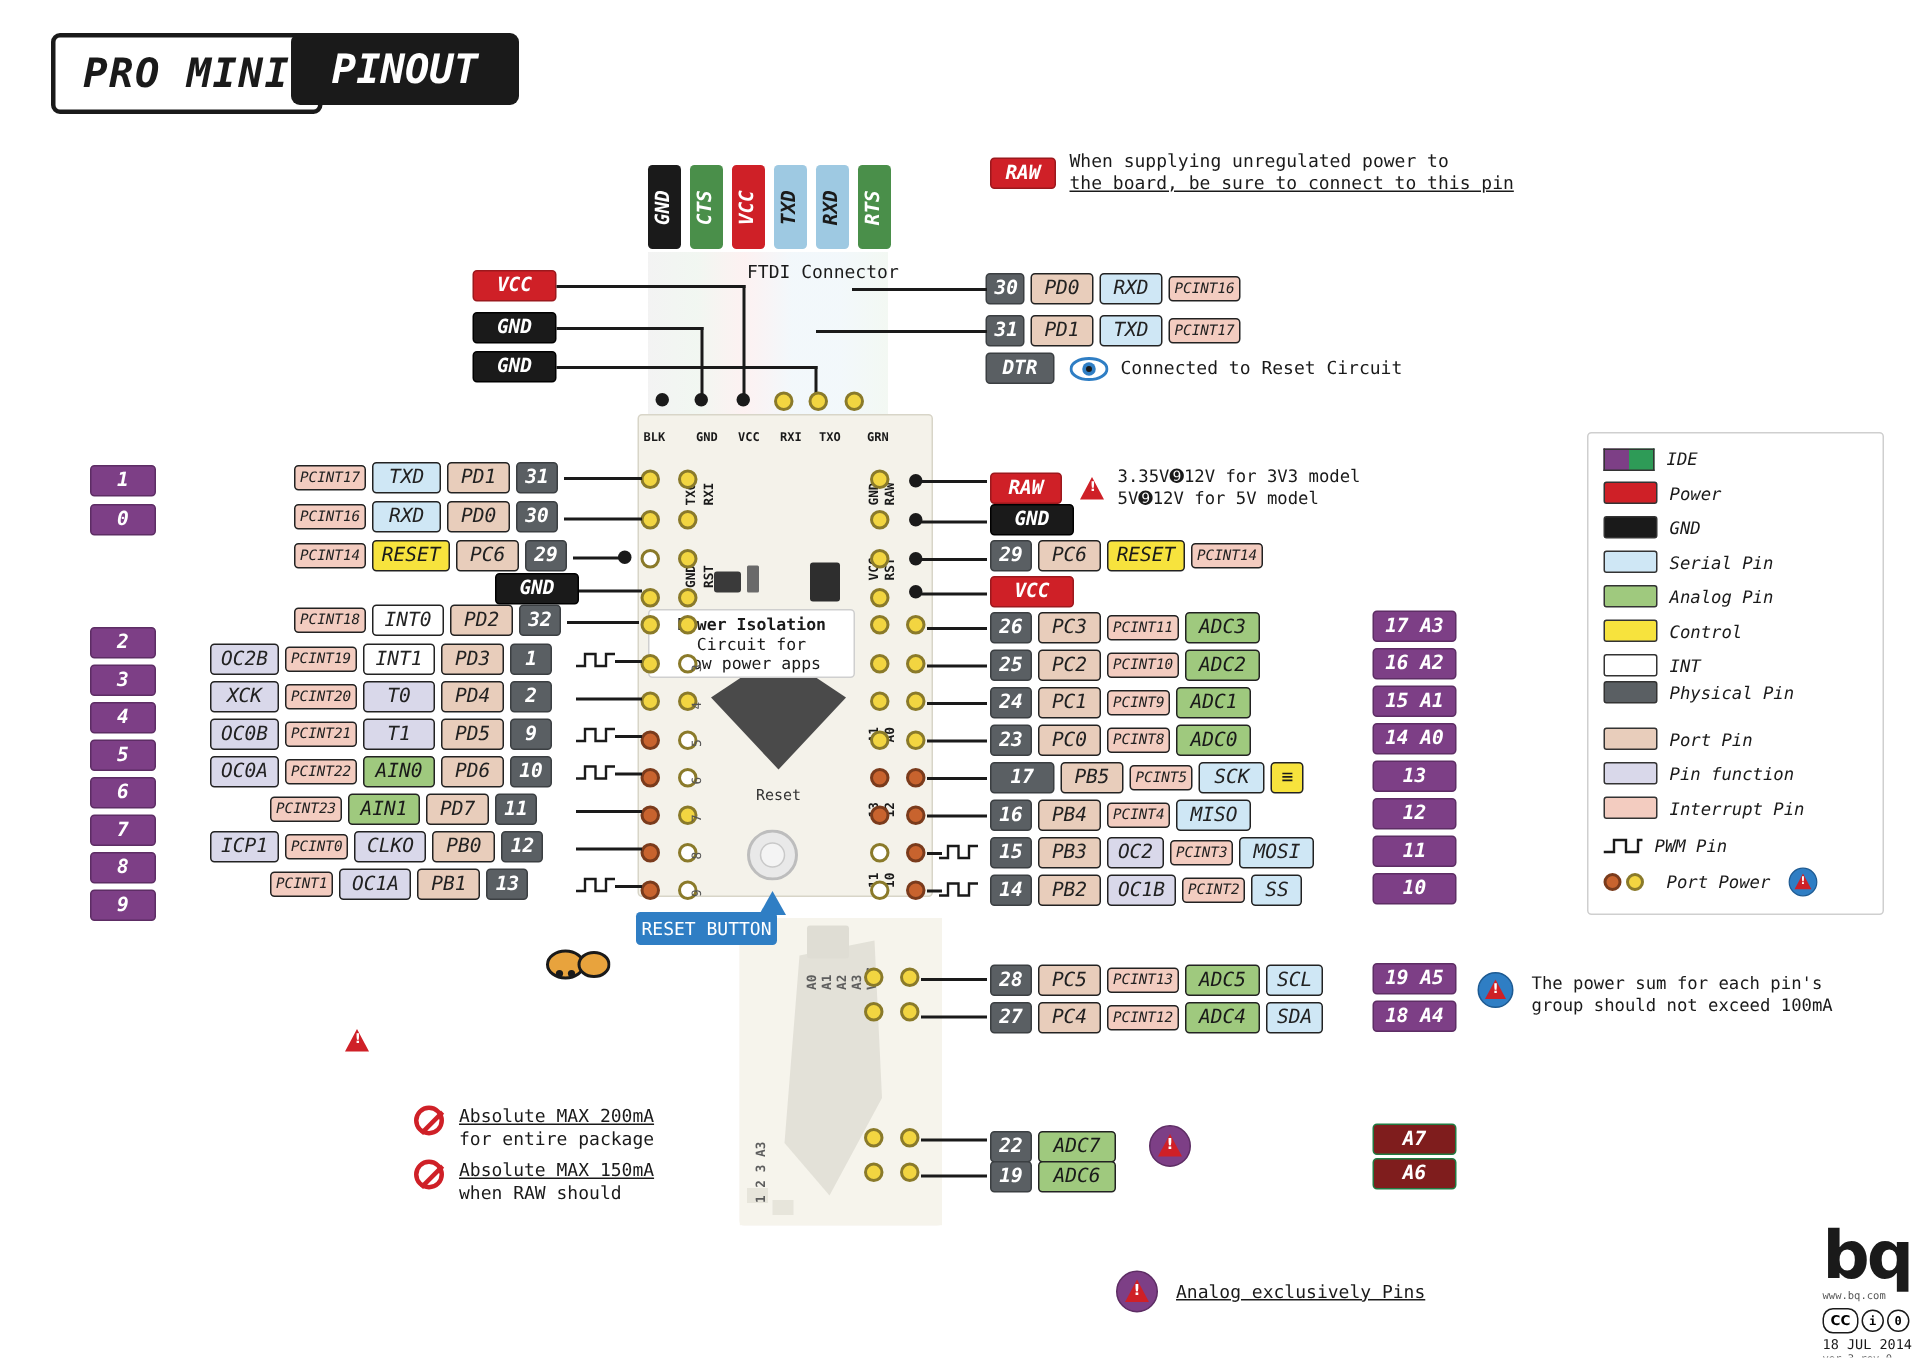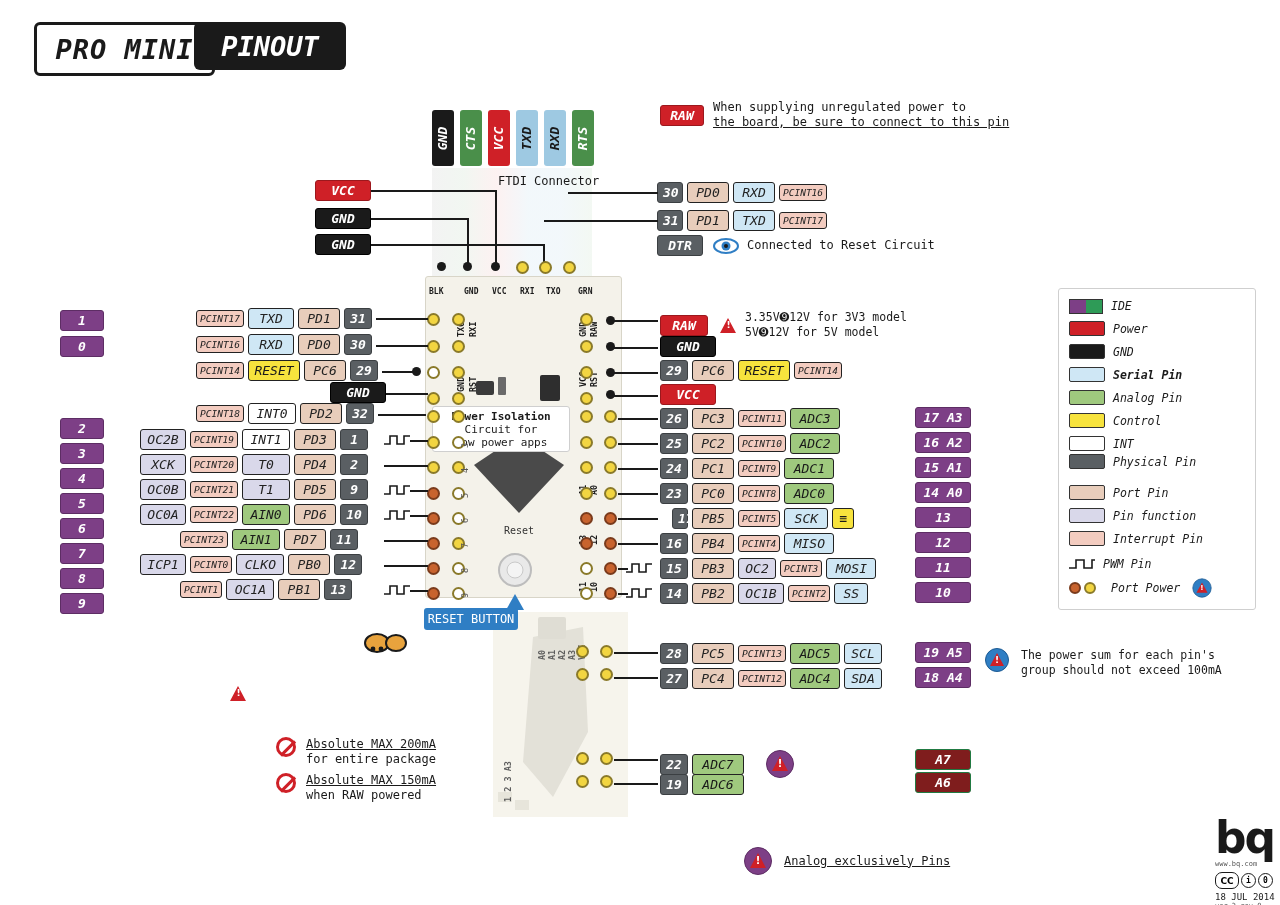--- a/index.html
+++ b/index.html
@@ -542,21 +542,21 @@
   <span class="tag t-port" style="width:42px;">PC0</span>
   <span class="tag small t-int">PCINT8</span>
   <span class="tag t-analog" style="width:50px;">ADC0</span>
 </div>
 <div class="line" style="left:618px;top:493px;width:40px;"></div>
 <div class="abs" style="left:915px;top:482px;">
   <span class="tag t-ide" style="width:56px;">14 A0</span>
 </div>
 
 <div class="row" style="left:660px;top:508px;">
-  <span class="tag t-phys" style="width:16px;margin-left:12px;">17</span>
+  <span class="tag t-phys" style="width:43px;">17</span>
   <span class="tag t-port" style="width:42px;">PB5</span>
   <span class="tag small t-int">PCINT5</span>
   <span class="tag t-serial" style="width:44px;">SCK</span>
   <span class="tag t-ctrl" style="width:22px;">≡</span>
 </div>
 <div class="line" style="left:618px;top:518px;width:40px;"></div>
 <div class="abs" style="left:915px;top:507px;">
   <span class="tag t-ide" style="width:56px;">13</span>
 </div>
 
@@ -653,21 +653,21 @@
     <span class="lg-txt">IDE</span>
   </div>
   <div class="lg-row" style="top:31px;">
     <span class="sw" style="background:#cf2027;"></span>
     <span class="lg-txt">Power</span>
   </div>
   <div class="lg-row" style="top:54px;">
     <span class="sw" style="background:#1a1a1a;"></span>
     <span class="lg-txt">GND</span>
   </div>
-  <div class="lg-row" style="top:77px;font-weight:bold;">
+  <div class="lg-row" style="top:77px;">
     <span class="sw" style="background:#cfe7f5;"></span>
     <span class="lg-txt">Serial Pin</span>
   </div>
   <div class="lg-row" style="top:100px;">
     <span class="sw" style="background:#9fc97e;"></span>
     <span class="lg-txt">Analog Pin</span>
   </div>
   <div class="lg-row" style="top:123px;">
     <span class="sw" style="background:#f7e33d;"></span>
     <span class="lg-txt">Control</span>
@@ -724,21 +724,21 @@
   <span class="note" style="margin-left:6px;">
     <span class="u">Absolute MAX 200mA</span><br>
     <span>for entire package</span>
   </span>
 </div>
 
 <div class="row" style="left:276px;top:773px;align-items:flex-start;">
   <span class="nope"></span>
   <span class="note" style="margin-left:6px;">
     <span class="u">Absolute MAX 150mA</span><br>
-    <span>when RAW powered</span>
+    <span>when RAW should</span>
   </span>
 </div>
 
 <div class="row" style="left:985px;top:648px;align-items:flex-start;">
   <span class="warnblue"></span>
   <span class="note" style="margin-left:8px;font-size:11.5px;">
     <span>The power sum for each pin's</span><br>
     <span>group should not exceed 100mA</span>
   </span>
 </div>

